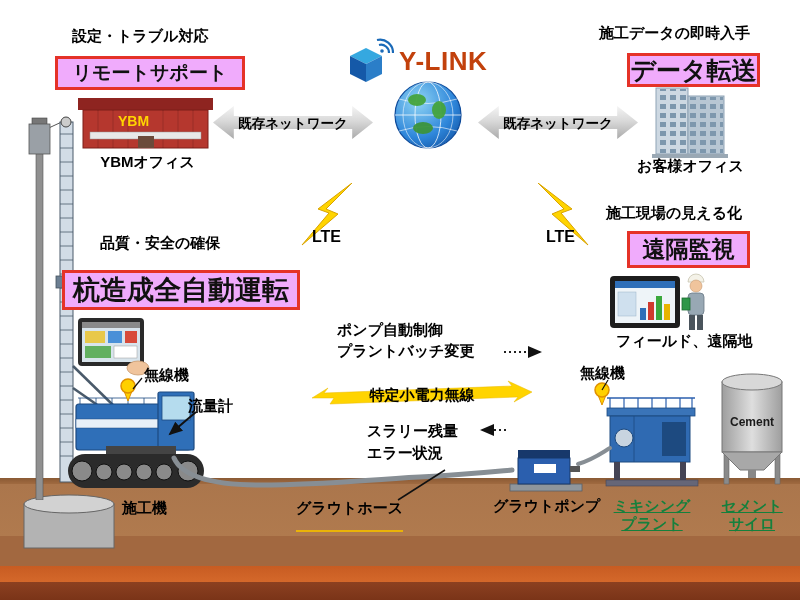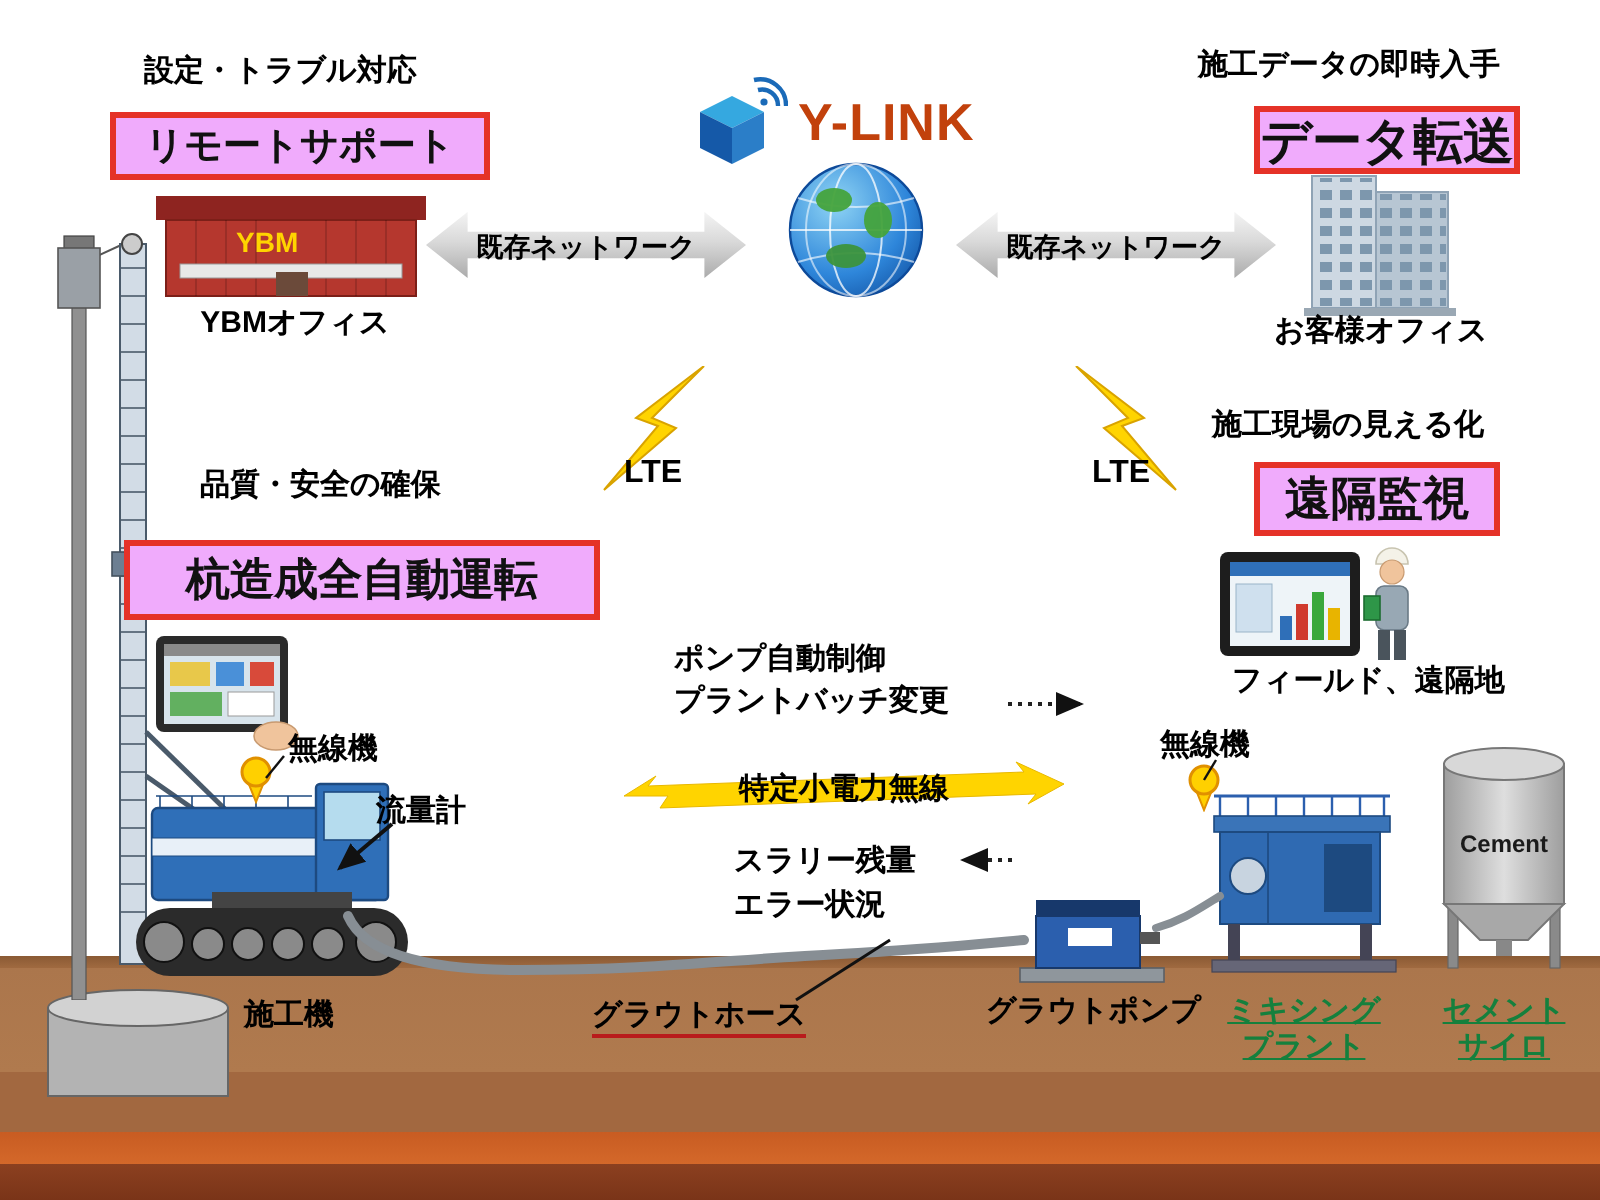--- a/index.html
+++ b/index.html
@@ -8,21 +8,21 @@
   .abs{position:absolute;}
   .lbl{position:absolute;font-weight:bold;color:#000;font-size:15px;white-space:nowrap;line-height:1.15;}
   .lbl-c{text-align:center;}
   .red-box{position:absolute;background:#f0abfc;border:3px solid #e53228;color:#111;font-weight:bold;
            display:flex;align-items:center;justify-content:center;white-space:nowrap;box-sizing:border-box;}
   .net-arrow{position:absolute;width:160px;height:33px;
              background:linear-gradient(180deg,#f4f4f4 0%,#d9d9d9 45%,#ababab 100%);
              clip-path:polygon(0% 50%,13% 0%,13% 30%,87% 30%,87% 0%,100% 50%,87% 100%,87% 70%,13% 70%,13% 100%);
              filter:drop-shadow(0 0 1px #8a8a8a);}
   .net-lbl{position:absolute;width:160px;text-align:center;font-weight:bold;font-size:13.5px;color:#000;}
-  .underline{border-bottom:2px solid #b91c1c;padding-bottom:1px;}
+  .underline{border-bottom:2px solid #eab308;padding-bottom:14px;}
   .stack{position:absolute;font-weight:bold;font-size:15px;color:#15803d;text-align:center;line-height:18px;text-decoration:underline;}
   svg{display:block;}
 </style>
 </head>
 <body>
 
 <div class="stage">
 
   <div class="abs" style="left:0;top:478px;width:800px;height:122px;
       background:linear-gradient(180deg,#8a5a34 0px,#a06a40 6px,#ab764c 6px,#b07a4e 58px,#a26840 58px,#a26840 88px,#c85c22 88px,#d4682a 104px,#8c4020 104px,#7a3418 122px);"></div>
@@ -267,21 +267,21 @@
     <line x1="506" y1="430" x2="482" y2="430" stroke="#222" stroke-width="2" stroke-dasharray="2 3" marker-end="url(#ah)"></line>
   </svg>
 
   <svg class="abs" style="left:312px;top:380px" width="220" height="28" viewBox="0 0 220 28">
     <polygon points="0,18 16,8 12,13 200,6 196,1 220,12 202,22 206,17 18,24 22,18" fill="#ffd400" stroke="#e8b800" stroke-width="0.5"></polygon>
   </svg>
   <div class="lbl lbl-c" style="left:312px;top:386px;width:220px;">特定小電力無線</div>
 
   <div class="red-box" style="left:55px;top:56px;width:190px;height:34px;font-size:19px;">リモートサポート</div>
   <div class="red-box" style="left:627px;top:53px;width:133px;height:34px;font-size:25px;">データ転送</div>
-  <div class="red-box" style="left:62px;top:270px;width:238px;height:40px;font-size:22px;">杭造成全自動運転</div>
+  <div class="red-box" style="left:62px;top:270px;width:238px;height:40px;font-size:27px;">杭造成全自動運転</div>
   <div class="red-box" style="left:627px;top:231px;width:123px;height:37px;font-size:23px;">遠隔監視</div>
 
   <div class="lbl" style="left:72px;top:27px;">設定・トラブル対応</div>
   <div class="lbl lbl-c" style="left:90px;top:153px;width:115px;">YBMオフィス</div>
   <div class="lbl" style="left:599px;top:24px;">施工データの即時入手</div>
   <div class="lbl lbl-c" style="left:633px;top:157px;width:115px;">お客様オフィス</div>
   <div class="lbl" style="left:100px;top:234px;">品質・安全の確保</div>
   <div class="lbl" style="left:606px;top:204px;">施工現場の見える化</div>
   <div class="lbl" style="left:616px;top:332px;">フィールド、遠隔地</div>
   <div class="lbl" style="left:144px;top:366px;">無線機</div>

